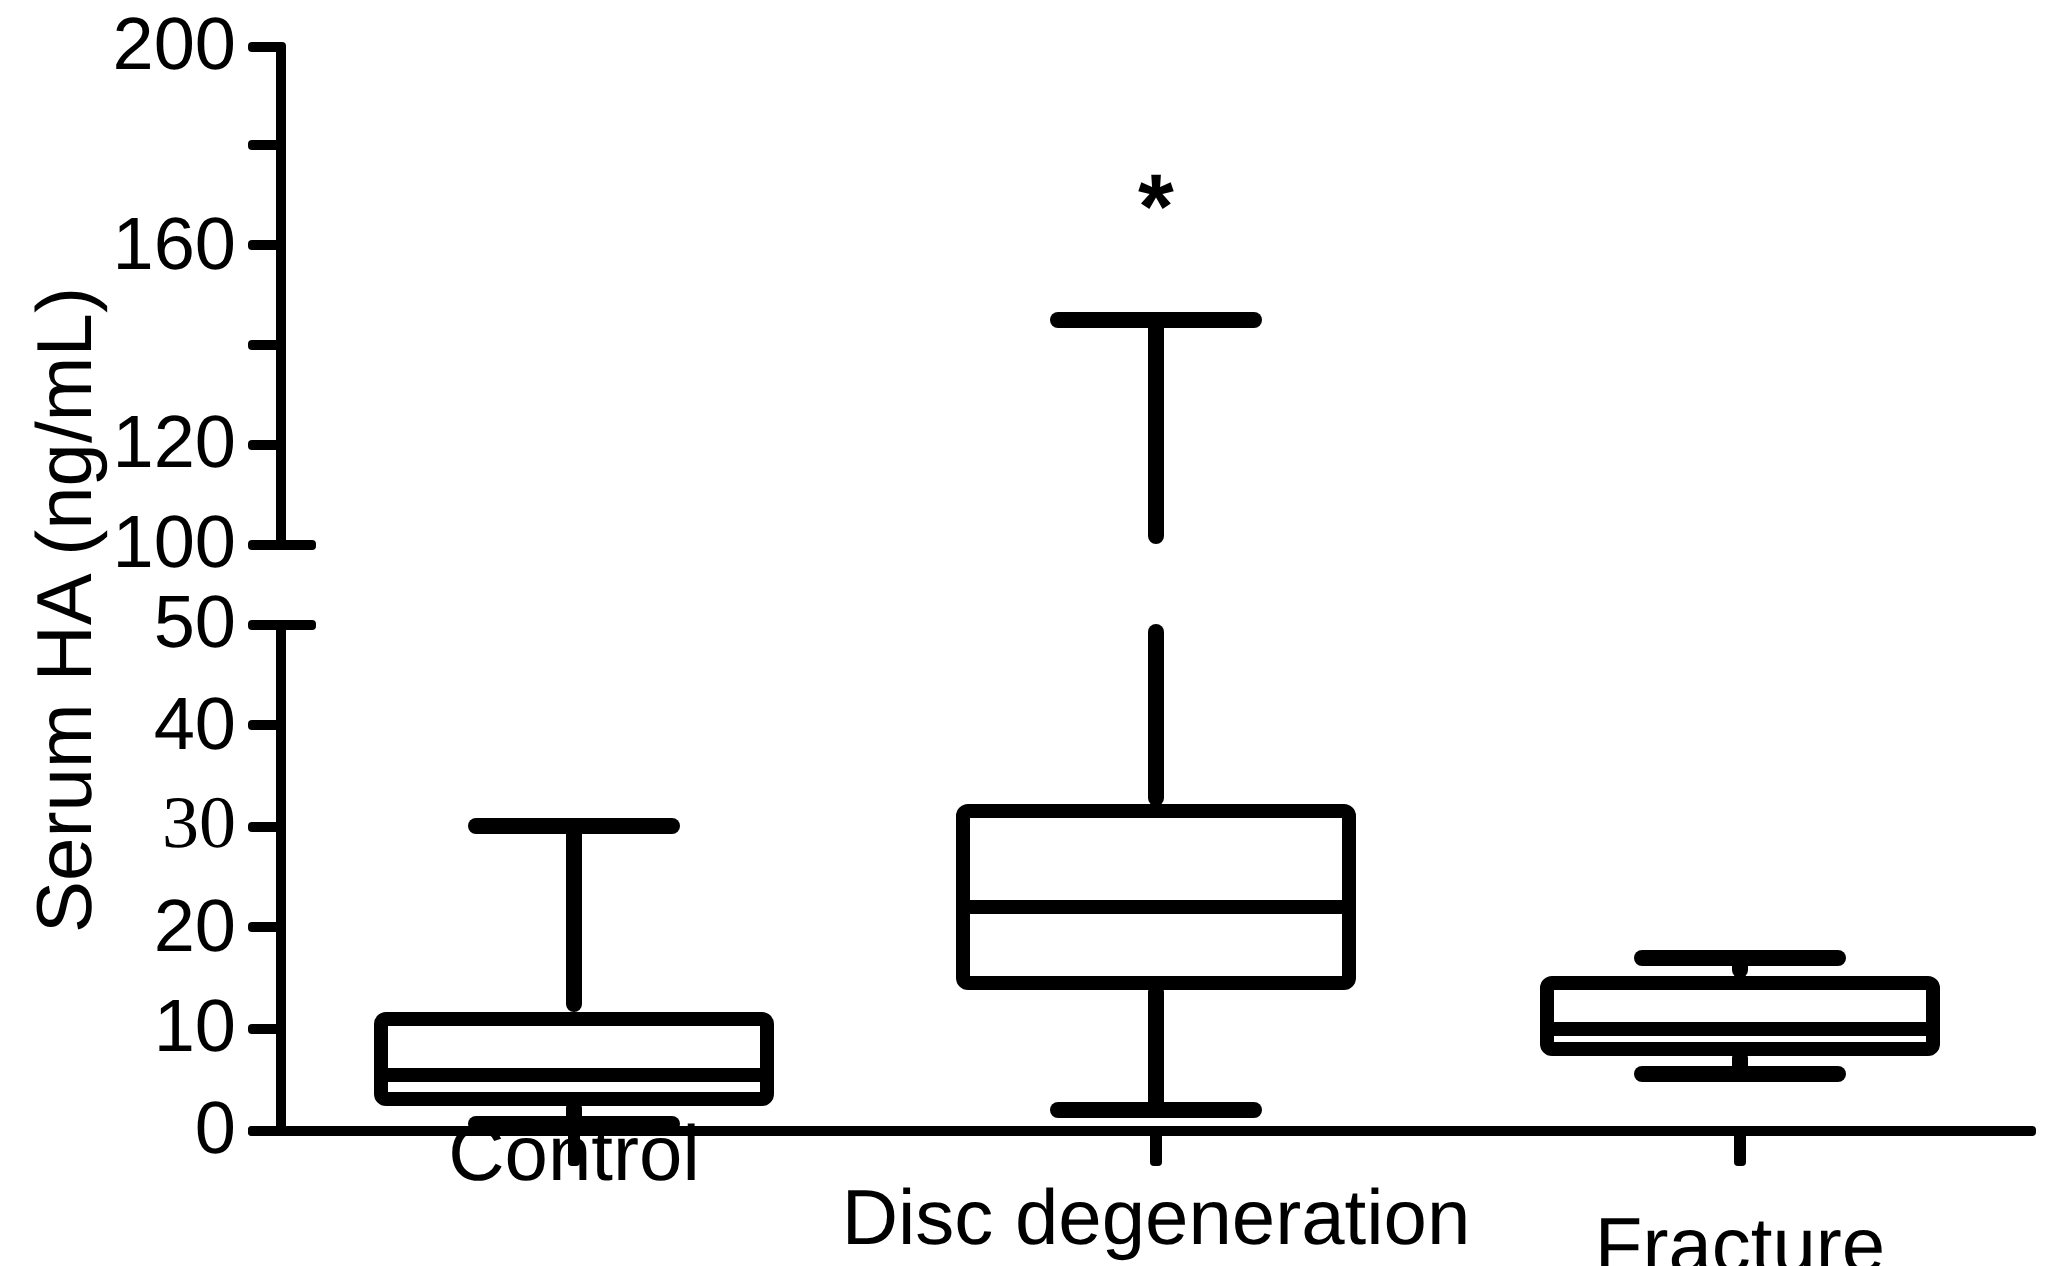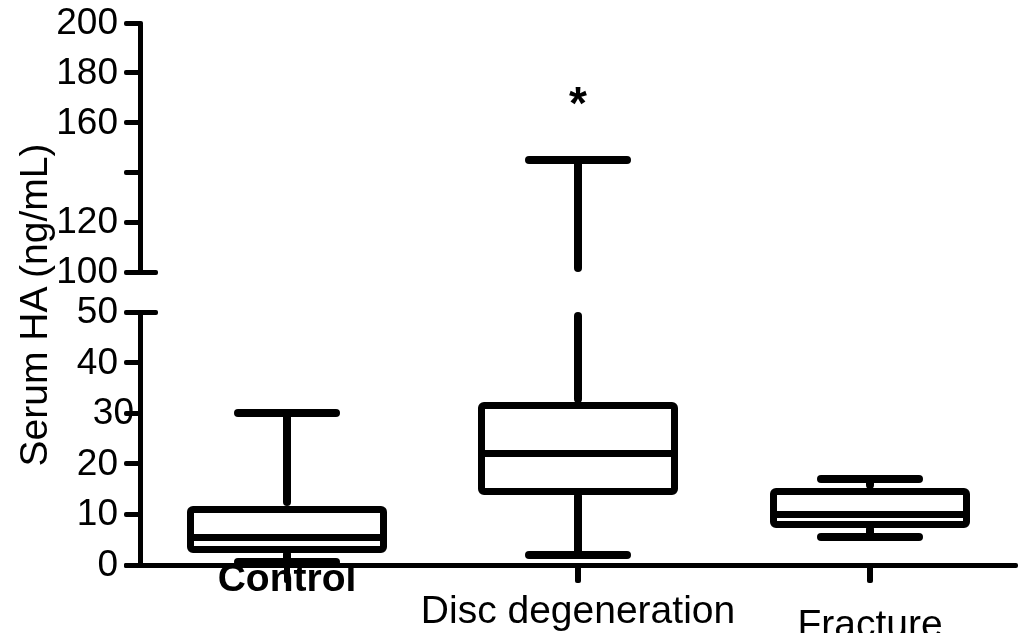--- a/index.html
+++ b/index.html
@@ -40,43 +40,42 @@
     <div class="axis" style="left: 138px; top: 312px; width: 5px; height: 253px;"></div>
     <div class="axis" style="left: 124px; top: 563px; width: 894px; height: 5px;"></div>
     <div class="axis" style="left: 124px; top: 269.5px; width: 34px; height: 5px;"></div>
     <div class="ticklabel" style="left: 0px; top: 272px;">100</div>
     <div class="axis" style="left: 124px; top: 219.7px; width: 19px; height: 5px;"></div>
     <div class="ticklabel" style="left: 0px; top: 222.2px;">120</div>
     <div class="axis" style="left: 124px; top: 169.9px; width: 19px; height: 5px;"></div>
     <div class="axis" style="left: 124px; top: 120.1px; width: 19px; height: 5px;"></div>
     <div class="ticklabel" style="left: 0px; top: 122.6px;">160</div>
     <div class="axis" style="left: 124px; top: 70.3px; width: 19px; height: 5px;"></div>
-    <div class="ticklabel" style="left: 0px; top: 72.8px;">180</div>
     <div class="axis" style="left: 124px; top: 20.5px; width: 19px; height: 5px;"></div>
     <div class="ticklabel" style="left: 0px; top: 23px;">200</div>
     <div class="axis" style="left: 124px; top: 562.5px; width: 19px; height: 5px;"></div>
     <div class="ticklabel" style="left: 0px; top: 565px;">0</div>
     <div class="axis" style="left: 124px; top: 511.9px; width: 19px; height: 5px;"></div>
     <div class="ticklabel" style="left: 0px; top: 514.4px;">10</div>
     <div class="axis" style="left: 124px; top: 461.3px; width: 19px; height: 5px;"></div>
     <div class="ticklabel" style="left: 0px; top: 463.8px;">20</div>
     <div class="axis" style="left: 124px; top: 410.7px; width: 19px; height: 5px;"></div>
-    <div class="ticklabel" style="left: 16px; top: 413.2px;">30</div>
+    <div class="ticklabel" style="left: 0px; top: 413.2px; font-family: Liberation Serif, serif;">30</div>
     <div class="axis" style="left: 124px; top: 360.1px; width: 19px; height: 5px;"></div>
     <div class="ticklabel" style="left: 0px; top: 362.6px;">40</div>
     <div class="axis" style="left: 124px; top: 309.5px; width: 34px; height: 5px;"></div>
     <div class="ticklabel" style="left: 0px; top: 312px;">50</div>
     <div class="ink" style="left: 283px; top: 413.2px; width: 8px; height: 93.14px;"></div>
     <div class="ink" style="left: 283px; top: 549.82px; width: 8px; height: 12.65px;"></div>
     <div class="ink" style="left: 234px; top: 409.2px; width: 106px; height: 8px;"></div>
     <div class="ink" style="left: 234px; top: 558.47px; width: 106px; height: 8px;"></div>
     <div class="boxrect" style="left: 187px; top: 505.84px; width: 200px; height: 47.48px;"></div>
     <div class="ink" style="left: 190px; top: 533.67px; width: 194px; height: 7px;"></div>
     <div class="axis" style="left: 284px; top: 565px; width: 6px; height: 18px;"></div>
-    <div class="catlabel" style="left: 287px; top: 558px; font-weight: bold;">Control</div>
+    <div class="catlabel" style="left: 287px; top: 558px;">Control</div>
     <div class="ink" style="left: 574px; top: 159.95px; width: 8px; height: 112.05px;"></div>
     <div class="ink" style="left: 574px; top: 312px; width: 8px; height: 90.61px;"></div>
     <div class="ink" style="left: 574px; top: 491.63px; width: 8px; height: 63.25px;"></div>
     <div class="ink" style="left: 525px; top: 155.95px; width: 106px; height: 8px;"></div>
     <div class="ink" style="left: 525px; top: 550.88px; width: 106px; height: 8px;"></div>
     <div class="boxrect" style="left: 478px; top: 402.11px; width: 200px; height: 93.02px;"></div>
     <div class="ink" style="left: 481px; top: 450.18px; width: 194px; height: 7px;"></div>
     <div class="axis" style="left: 575px; top: 565px; width: 6px; height: 18px;"></div>
     <div class="catlabel" style="left: 578px; top: 590px;">Disc degeneration</div>
     <div class="ann" style="left: 578px; top: 80px;">*</div>

